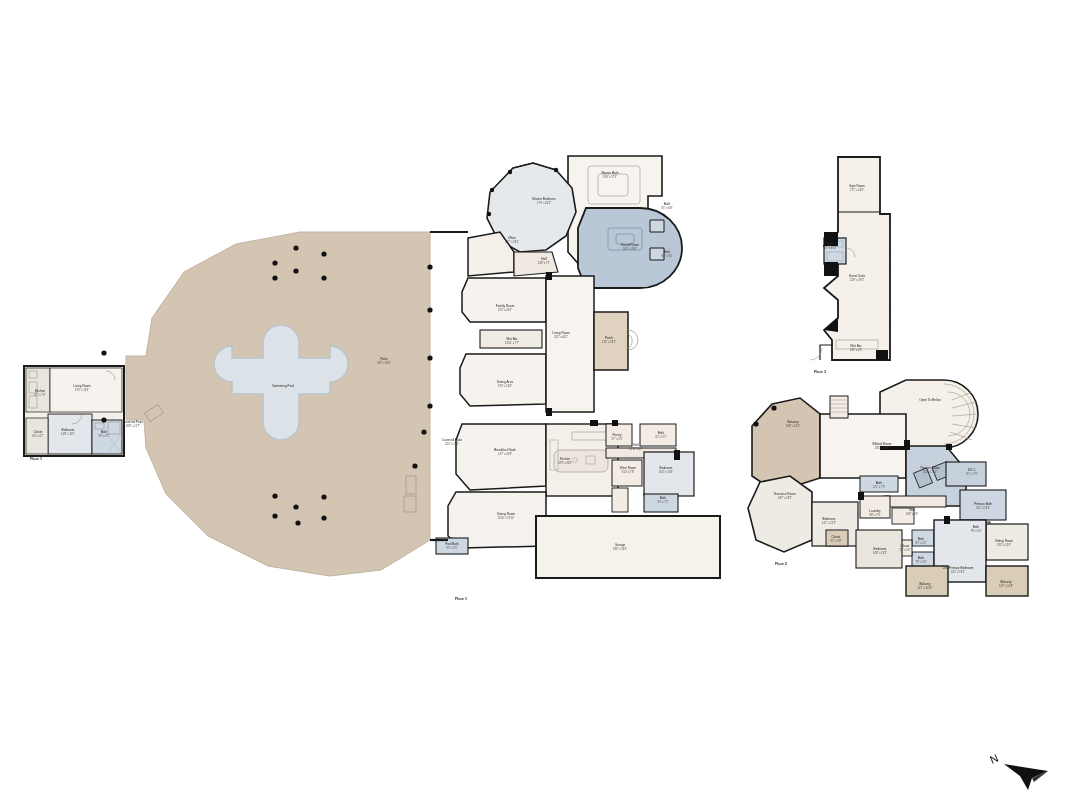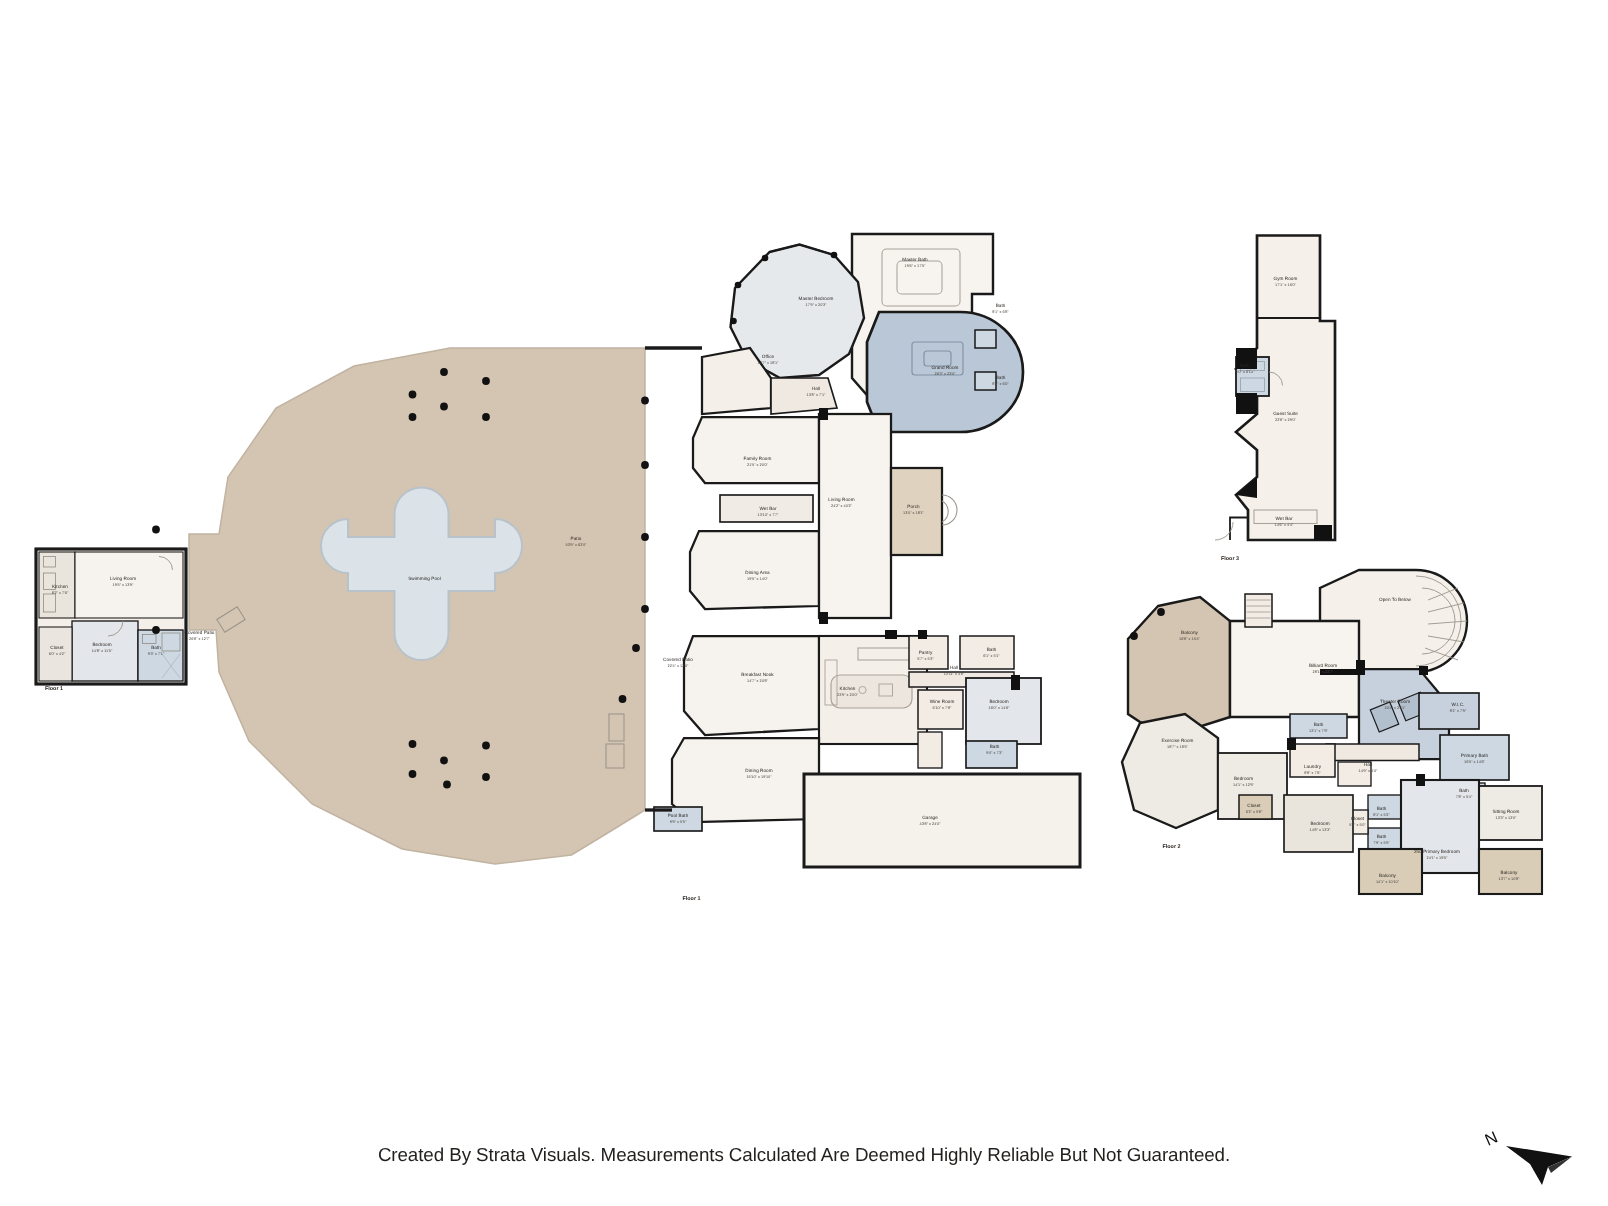--- a/index.html
+++ b/index.html
@@ -488,21 +488,20 @@
         </g>
       </g>
     <g id="floortag-layer">
         <text class="floor-tag" x="30" y="460">Floor 1</text>
         <text class="floor-tag" x="455" y="600">Floor 1</text>
         <text class="floor-tag" x="814" y="373">Floor 3</text>
         <text class="floor-tag" x="775" y="565">Floor 2</text>
       </g>
   </svg>
 
-  <div class="footer">Created By Strata Visuals. Measurements Calculated Are Deemed Highly Reliable But Not Guaranteed.</div>
 
   <div class="northwrap">
     <svg viewBox="0 0 66 44" width="66" height="44">
       <text x="2" y="16" font-size="11" font-family="Liberation Sans, sans-serif" fill="#111" transform="rotate(-24 2 16)" id="north-letter">N</text>
       <path d="M14 16 L58 23 L42 30 L38 42 L30 28 Z" fill="#111"></path>
       <path d="M42 30 L58 23 L44 34 Z" fill="#333"></path>
     </svg>
   </div>
 
 </div>

